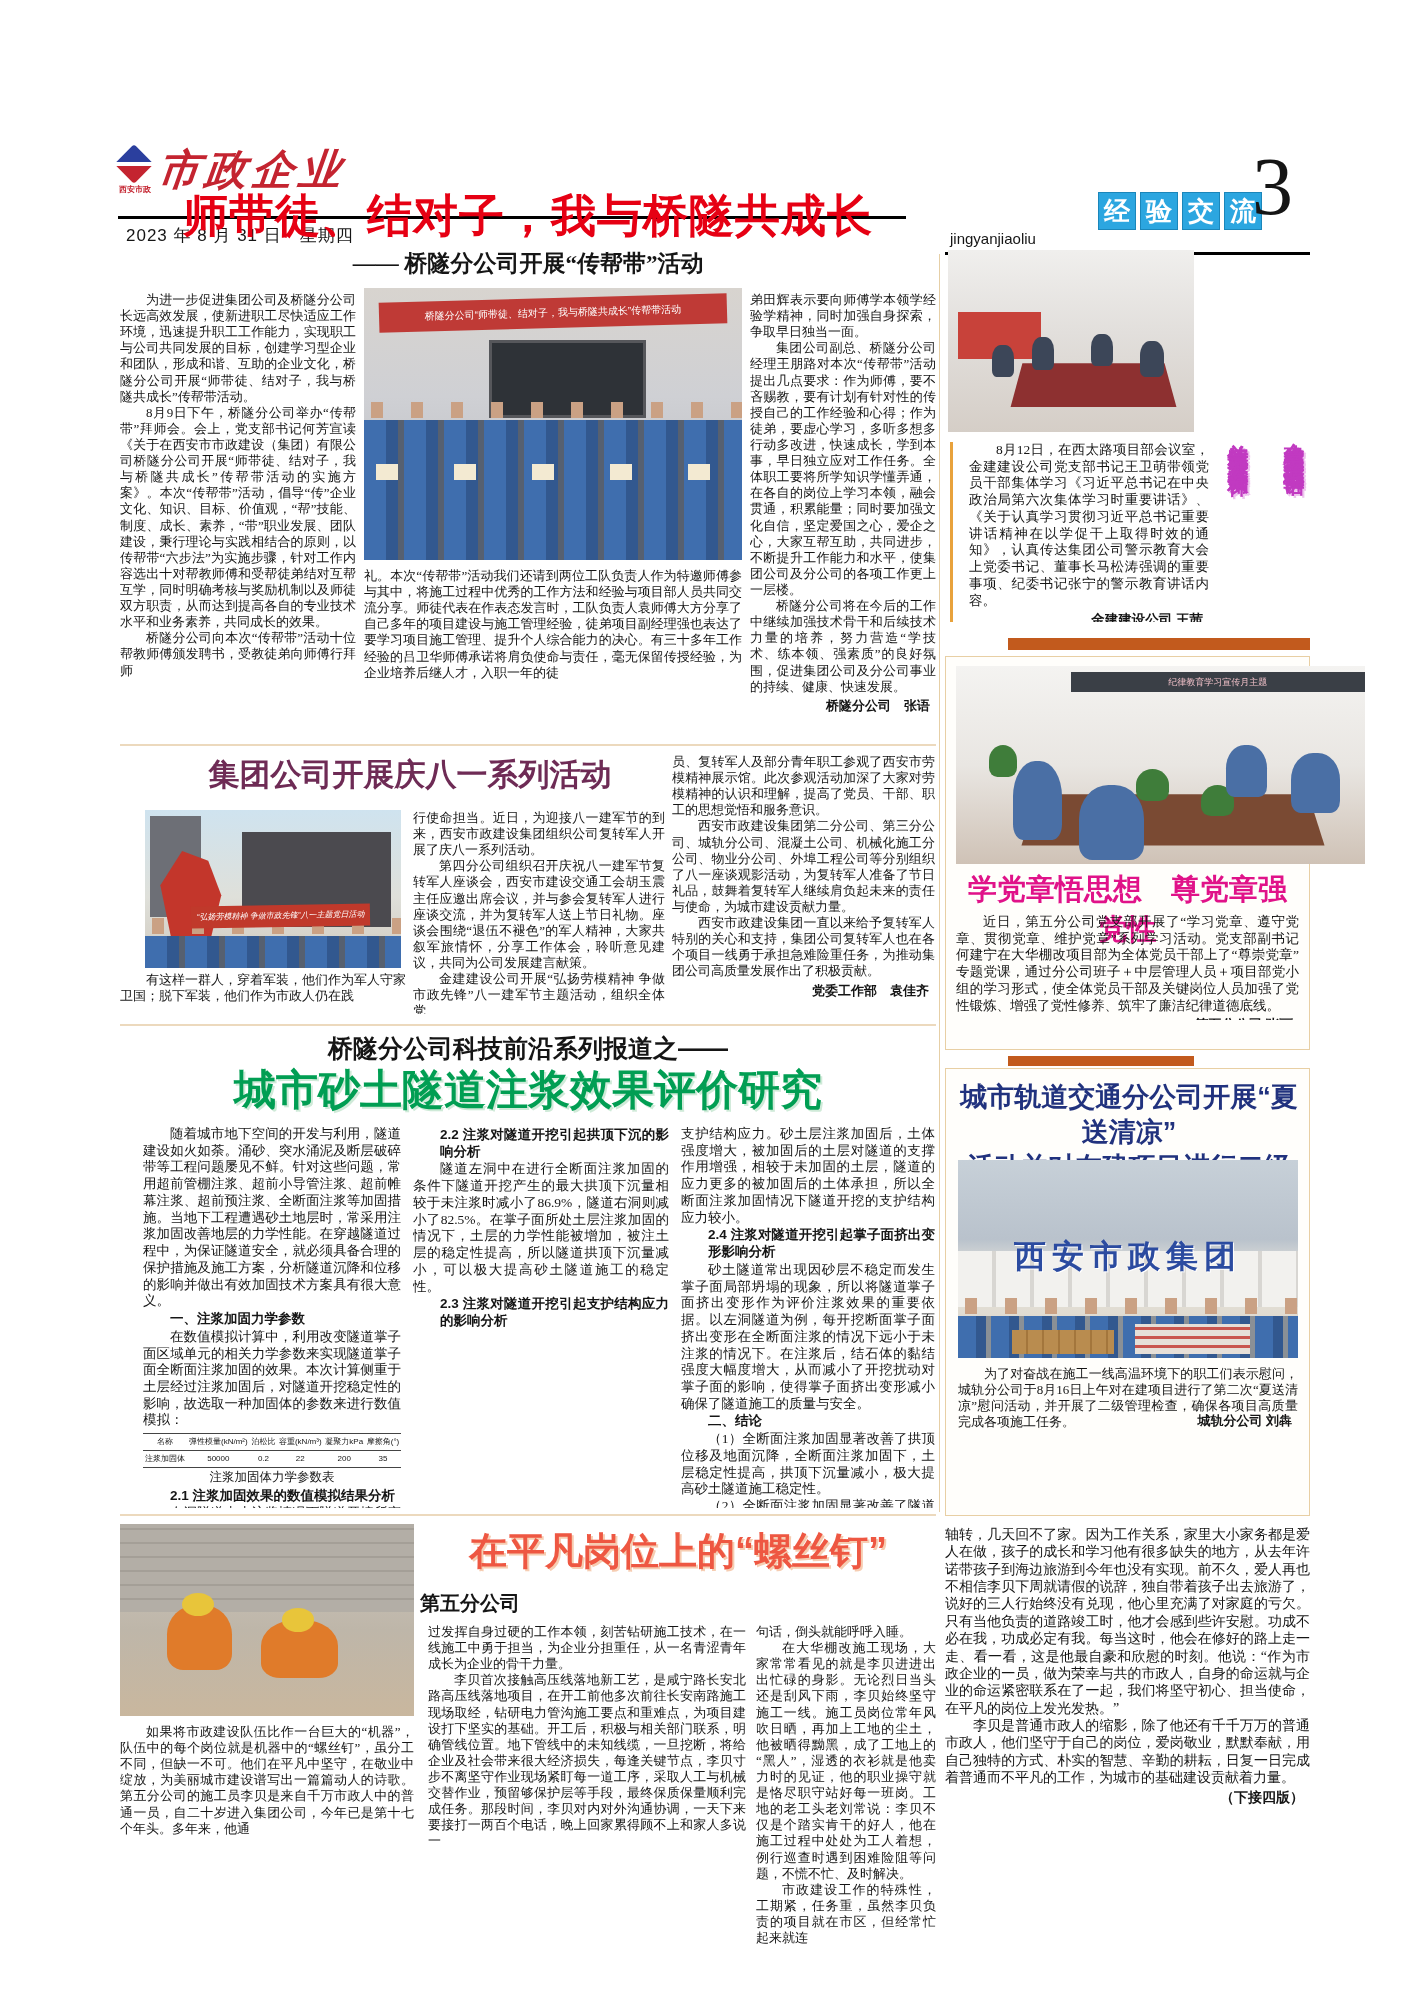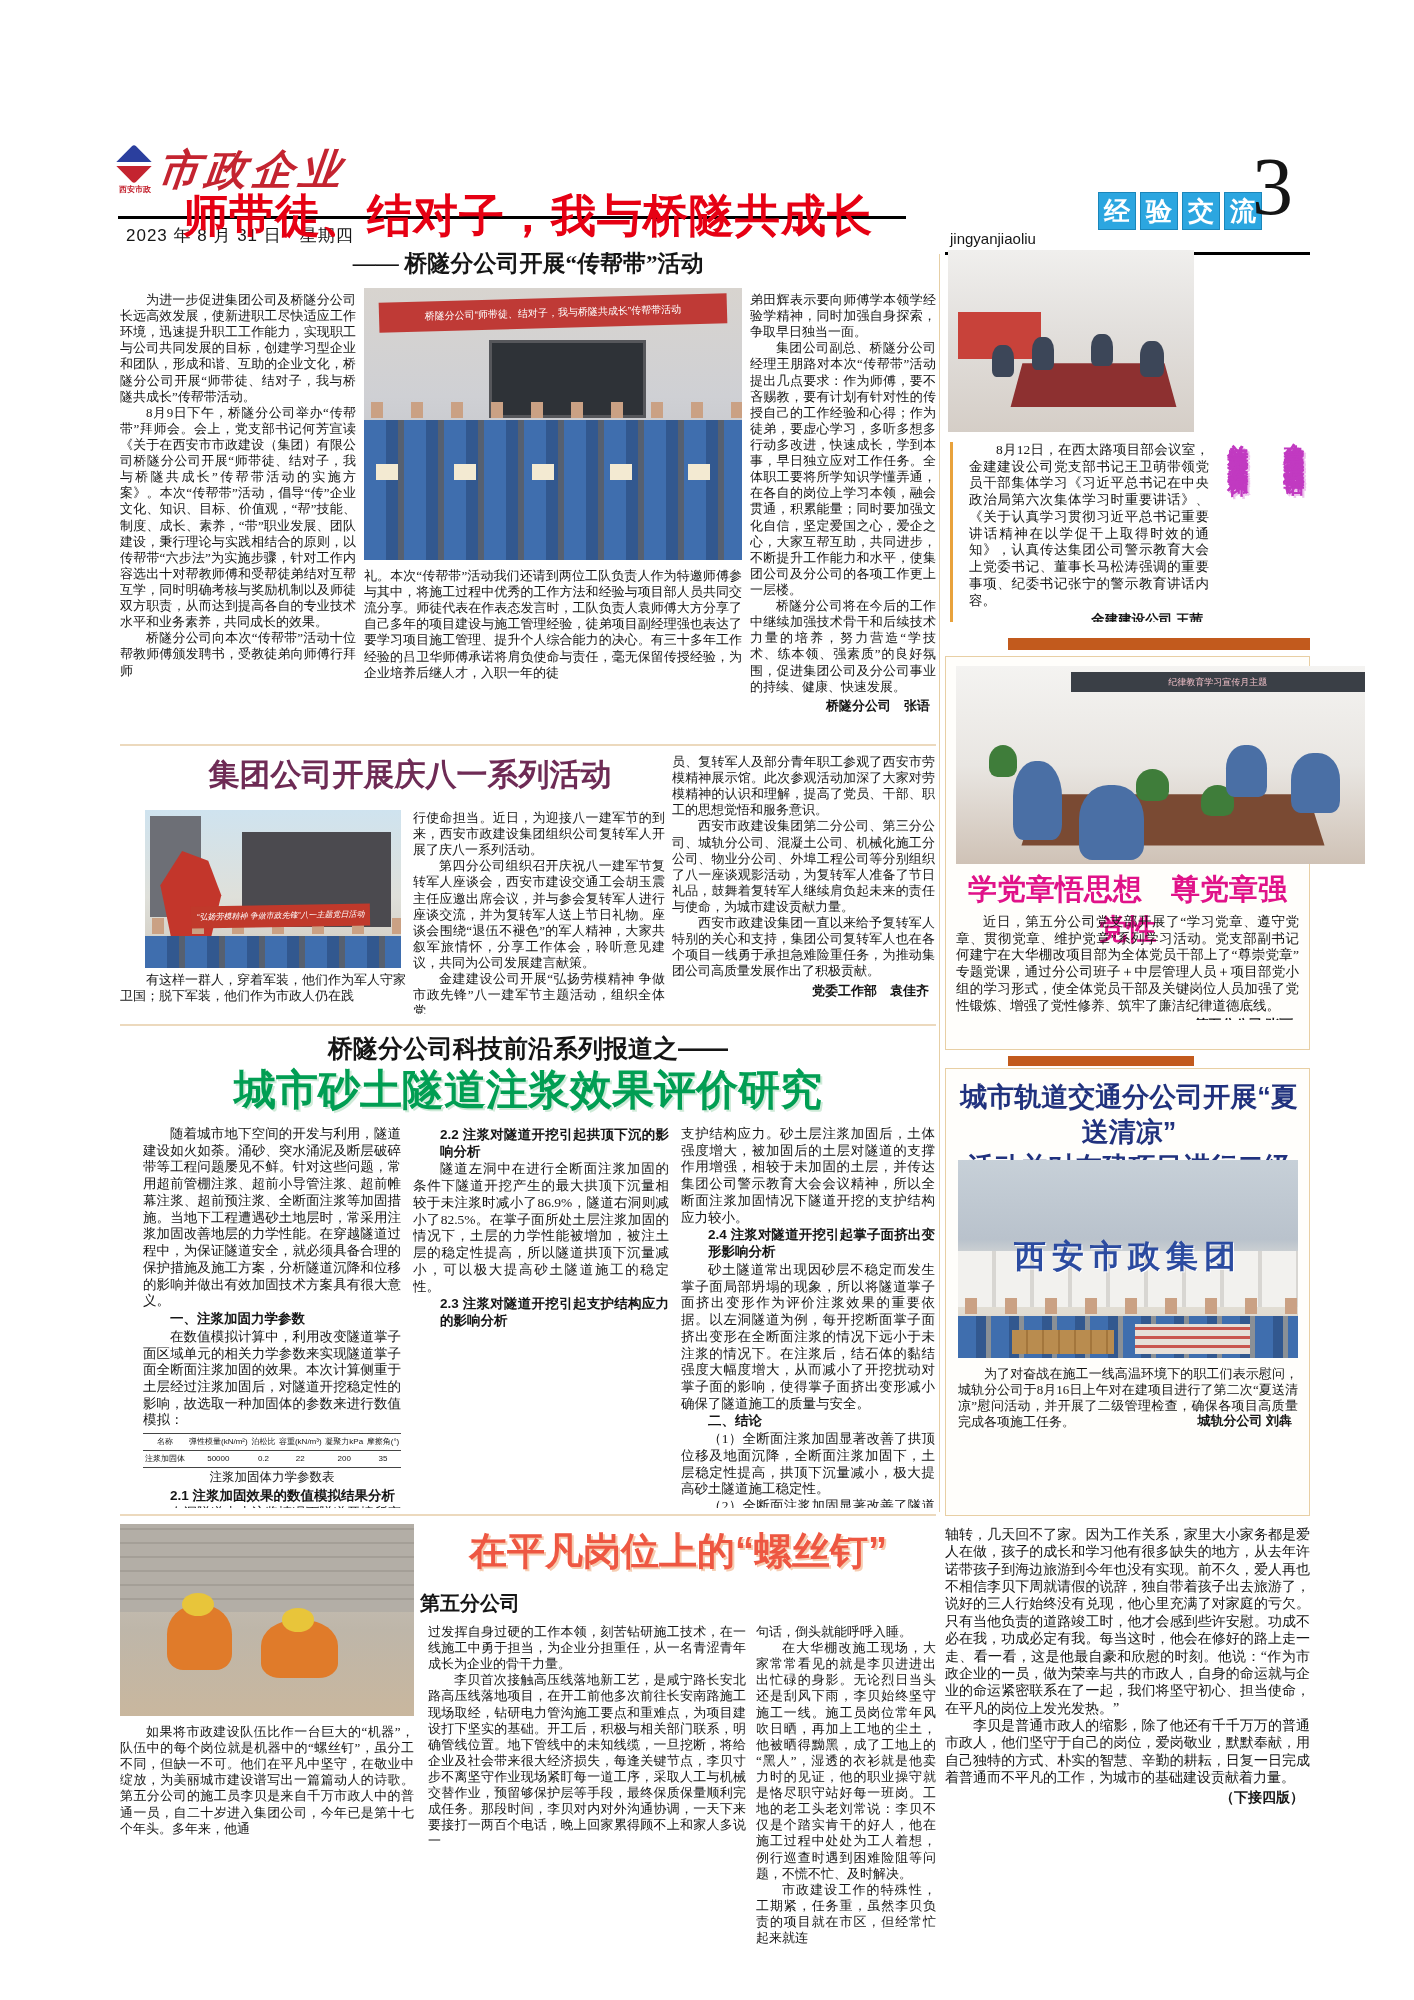--- a/index.html
+++ b/index.html
@@ -233,21 +233,21 @@
     <div class="inh">2.2 注浆对隧道开挖引起拱顶下沉的影响分析</div>
     <div>
         <p>隧道左洞中在进行全断面注浆加固的条件下隧道开挖产生的最大拱顶下沉量相较于未注浆时减小了86.9%，隧道右洞则减小了82.5%。在掌子面所处土层注浆加固的情况下，土层的力学性能被增加，被注土层的稳定性提高，所以隧道拱顶下沉量减小，可以极大提高砂土隧道施工的稳定性。</p>
       </div>
     <div class="inh">2.3 注浆对隧道开挖引起支护结构应力的影响分析</div>
 
   </div>
 
   <div class="col" style="left:681px;top:1126px;width:254px;height:382px;font-size:13.5px;">
     <div class="cont">
-        <p>支护结构应力。砂土层注浆加固后，土体强度增大，被加固后的土层对隧道的支撑作用增强，相较于未加固的土层，并传达集团公司警示教育大会会议精神，所以全断面注浆加固情况下隧道开挖的支护结构应力较小。</p>
+        <p>支护结构应力。砂土层注浆加固后，土体强度增大，被加固后的土层对隧道的支撑作用增强，相较于未加固的土层，隧道的应力更多的被加固后的土体承担，所以全断面注浆加固情况下隧道开挖的支护结构应力较小。</p>
       </div>
     <div class="inh">2.4 注浆对隧道开挖引起掌子面挤出变形影响分析</div>
     <div>
         <p>砂土隧道常出现因砂层不稳定而发生掌子面局部坍塌的现象，所以将隧道掌子面挤出变形作为评价注浆效果的重要依据。以左洞隧道为例，每开挖断面掌子面挤出变形在全断面注浆的情况下远小于未注浆的情况下。在注浆后，结石体的黏结强度大幅度增大，从而减小了开挖扰动对掌子面的影响，使得掌子面挤出变形减小确保了隧道施工的质量与安全。</p>
       </div>
     <div class="inh">二、结论</div>
     <div>
         <p>（1）全断面注浆加固显著改善了拱顶位移及地面沉降，全断面注浆加固下，土层稳定性提高，拱顶下沉量减小，极大提高砂土隧道施工稳定性。</p>
         <p>（2）全断面注浆加固显著改善了隧道开挖支护结构应力及掌子面挤出变形，全断面注浆加固工况下的支护结构应力小于未注浆加固工况下的支护结构应力，表明隧道的应力更多被加固后的土体承担，结石体的粘结强度增大，提高了隧道的支护结构强度并减小开挖扰动对掌子面的影响，更有利于隧道施工质量及安全性。</p>
       </div>

